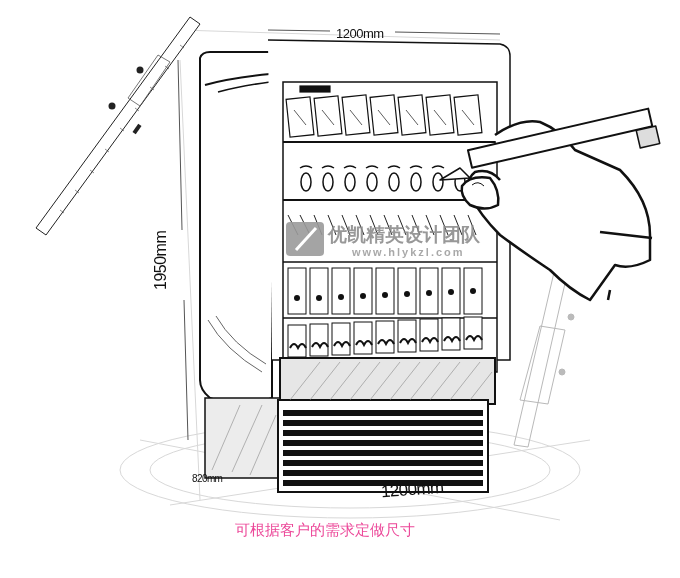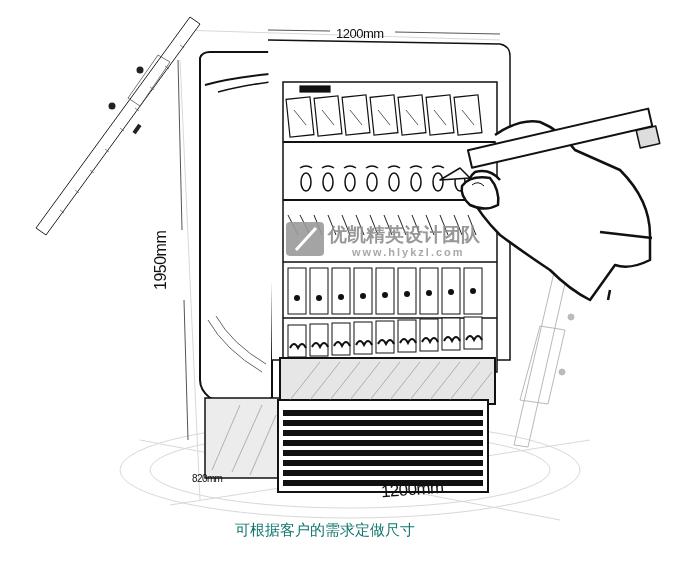--- a/index.html
+++ b/index.html
@@ -3,21 +3,21 @@
 <meta charset="utf-8">
 <style>
   html, body { margin:0; padding:0; background:#ffffff; }
   body { width:680px; height:578px; position:relative; overflow:hidden; font-family:"Liberation Sans", sans-serif; }
   #canvas { position:absolute; left:0; top:0; width:680px; height:578px; }
   .dim { position:absolute; color:#111; font-family:"Liberation Sans", sans-serif; }
   .dim-top { left:336px; top:26px; font-size:13px; letter-spacing:-0.5px; }
   .dim-height { left:152px; top:290px; font-size:16px; transform:rotate(-90deg); transform-origin:left top; letter-spacing:-0.5px; }
   .dim-depth { left:192px; top:473px; font-size:10px; letter-spacing:-0.6px; }
   .dim-width { left:381px; top:480px; font-size:17px; transform:rotate(-4deg); letter-spacing:-0.6px; }
-  .caption { position:absolute; left:235px; top:521px; font-size:15px; color:#0f766e; letter-spacing:0px; }
+  .caption { position:absolute; left:235px; top:521px; font-size:15px; color:#ec4899; letter-spacing:0px; }
   .wm-title { position:absolute; left:328px; top:222px; font-size:19px; font-weight:bold; color:#8d8d8d; letter-spacing:0px; opacity:.9; }
   .wm-url { position:absolute; left:332px; top:246px; font-size:11px; font-weight:bold; color:#9a9a9a; letter-spacing:2px; opacity:.85;margin-left:20px; }
 </style>
 </head>
 <body>
 
 <svg id="canvas" viewBox="0 0 680 578" xmlns="http://www.w3.org/2000/svg">
 
   <g stroke="#d8d8d8" fill="none" stroke-width="1">
     <ellipse cx="350" cy="470" rx="230" ry="48"></ellipse>

